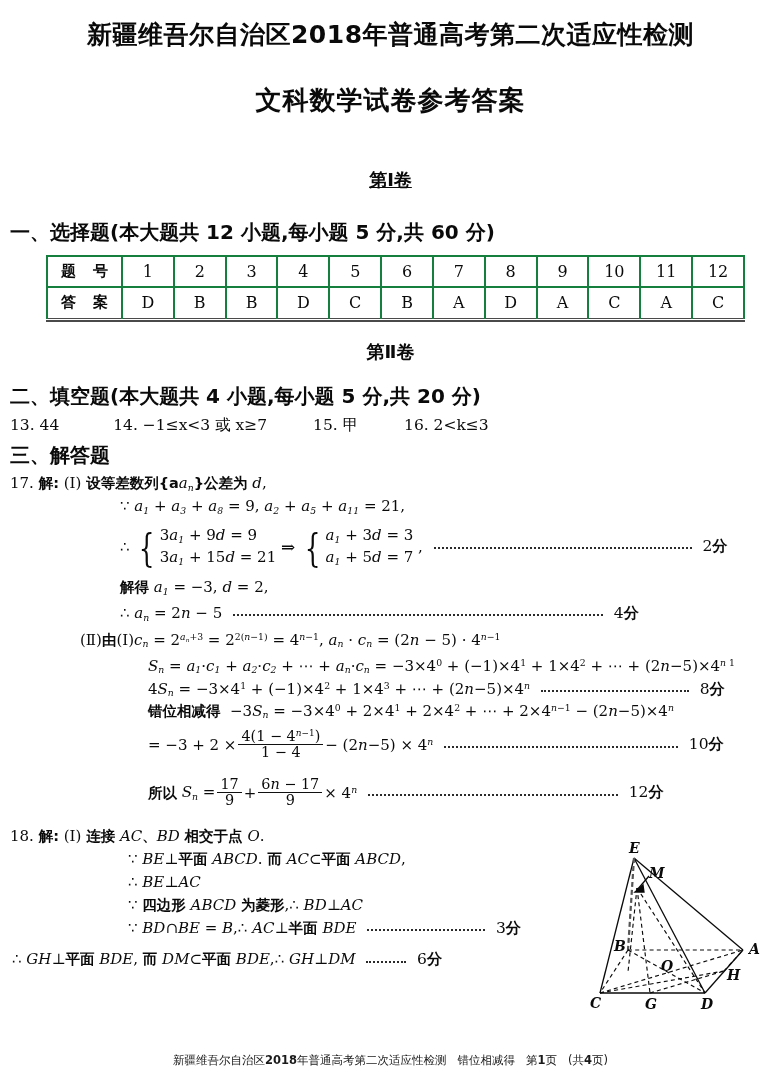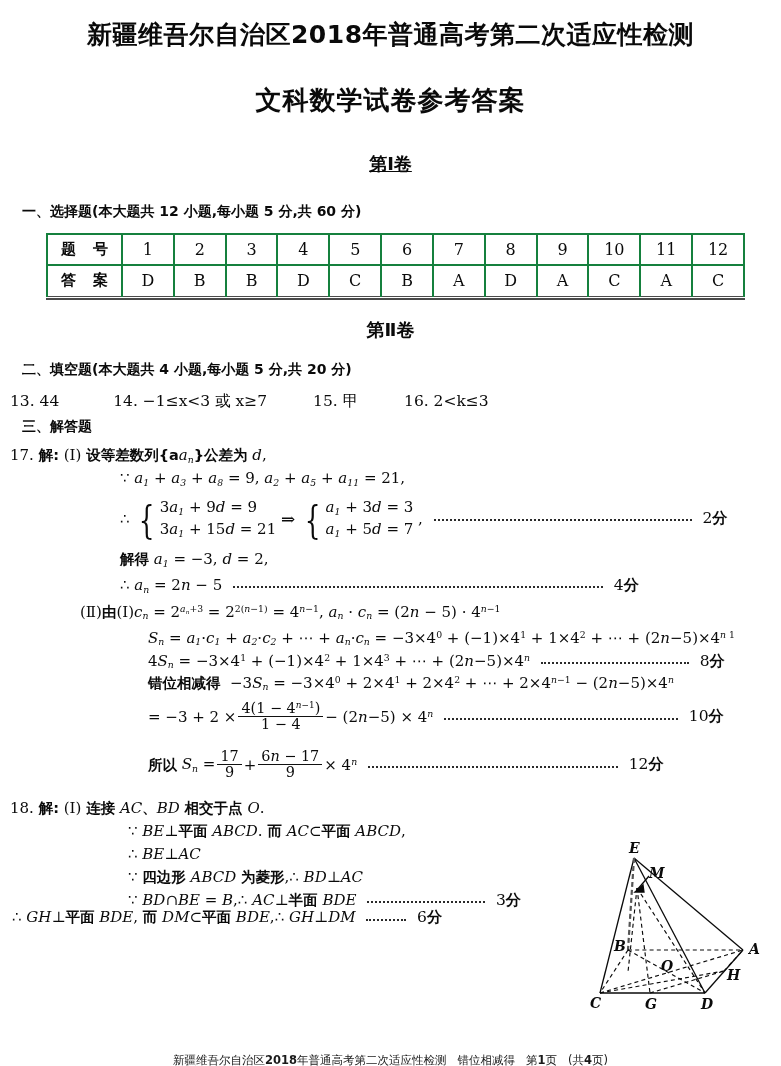--- a/index.html
+++ b/index.html
@@ -38,22 +38,22 @@
     font-family: "DejaVu Sans", "Liberation Sans", sans-serif;
     font-weight: bold;
     font-size: 18px;
     margin: 0;
   }
 
   
   .sec-head {
     font-family: "DejaVu Sans", "Liberation Sans", sans-serif;
     font-weight: bold;
-    font-size: 14px;
-    margin: 12px;
+    font-size: 20px;
+    margin: 0;
     padding-left: 10px;
   }
 
   
   .ans-table-wrap { padding: 0 0 0 46px; margin-top: 9px; }
   table.ans {
     border-collapse: collapse;
     width: 699px;
     table-layout: fixed;
   }
@@ -188,21 +188,21 @@
   .footer b { font-weight: bold; }
 </style>
 </head>
 <body>
 
 <div class="page">
 
   <div class="doc-title">新疆维吾尔自治区2018年普通高考第二次适应性检测</div>
   <div class="doc-subtitle">文科数学试卷参考答案</div>
 
-  <div class="vol-head" style="margin-top:34px;text-decoration:underline;">第Ⅰ卷</div>
+  <div class="vol-head" style="margin-top:50px;text-decoration:underline;">第Ⅰ卷</div>
 
   <div class="sec-head" style="margin-top:27px;">一、选择题(本大题共 12 小题,每小题 5 分,共 60 分)</div>
 
   <div class="ans-table-wrap">
     <table class="ans">
       <tbody>
           <tr>
         <td class="rowhead">题 号</td>
         <td>1</td>
         <td>2</td>
@@ -355,21 +355,21 @@
       ∵&nbsp;<span class="cjk">四边形</span> <i>ABCD</i> <span class="cjk">为菱形</span>,∴&nbsp;<i>BD</i>⊥<i>AC</i>
     </div>
 
     <div class="line ind2" style="margin-top:8px;">
       ∵&nbsp;<i>BD</i>∩<i>BE</i> = <i>B</i>,∴&nbsp;<i>AC</i>⊥<span class="cjk">半面</span> <i>BDE</i>
       <span class="leader" style="width:118px;"></span>
       <span class="score"><span>3</span><span class="cjk">分</span></span>
     </div>
 
 
-    <div class="line ind2" style="margin-top:2px;padding-left:12px;">
+    <div class="line ind2" style="margin-top:16px;padding-left:12px;">
       ∴&nbsp;<i>GH</i>⊥<span class="cjk">平面</span> <i>BDE</i>, <span class="cjk">而</span> <i>DM</i>⊂<span class="cjk">平面</span> <i>BDE</i>,∴&nbsp;<i>GH</i>⊥<i>DM</i>
       <span class="leader" style="width:40px;"></span>
       <span class="score"><span>6</span><span class="cjk">分</span></span>
     </div>
   </div>
 
   <div class="figure">
     <svg width="195" height="172" viewBox="0 0 195 172" xmlns="http://www.w3.org/2000/svg">
 
       <g stroke="#0a0a0a" stroke-width="1.3" fill="none">

